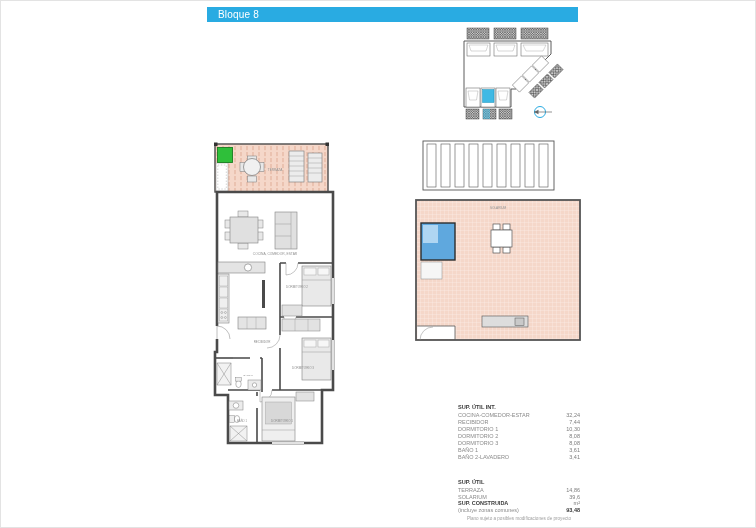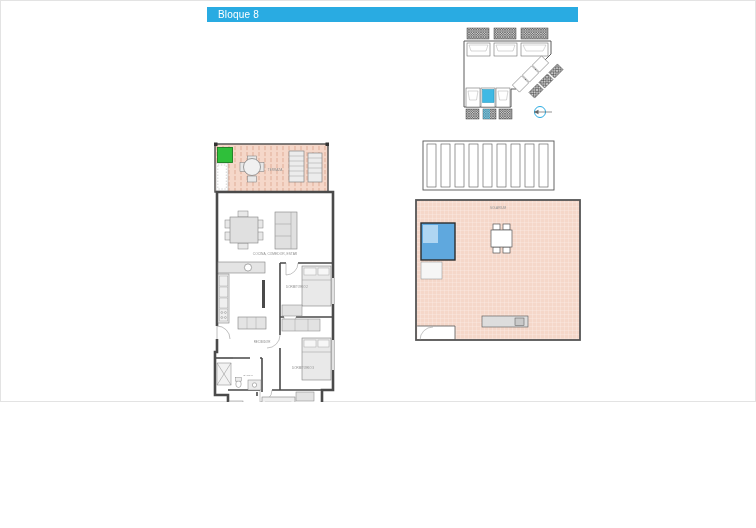--- a/index.html
+++ b/index.html
@@ -1,16 +1,16 @@
 <!DOCTYPE html>
 <html><head>
 <meta charset="utf-8">
 <style>
   html,body{margin:0;padding:0;background:#ffffff;}
-  #page{position:relative;width:756px;height:402px;background:#ffffff;
+  #page{position:relative;width:756px;height:528px;background:#ffffff;
         box-shadow:inset 0 0 0 1px #e3e3e3;overflow:hidden;
         font-family:"Liberation Sans",sans-serif;}
 
   
   .titlebar{position:absolute;left:207px;top:7px;width:371px;height:15px;
             background:#29ABE2;color:#ffffff;font-size:10px;line-height:15px;
             display:flex;justify-content:space-between;align-items:center;
             padding:0 8px 0 11px;box-sizing:border-box;letter-spacing:.2px;}
   .titlebar .blk{font-weight:400;}
   .titlebar .unit{font-weight:400;margin-top:24px;}

